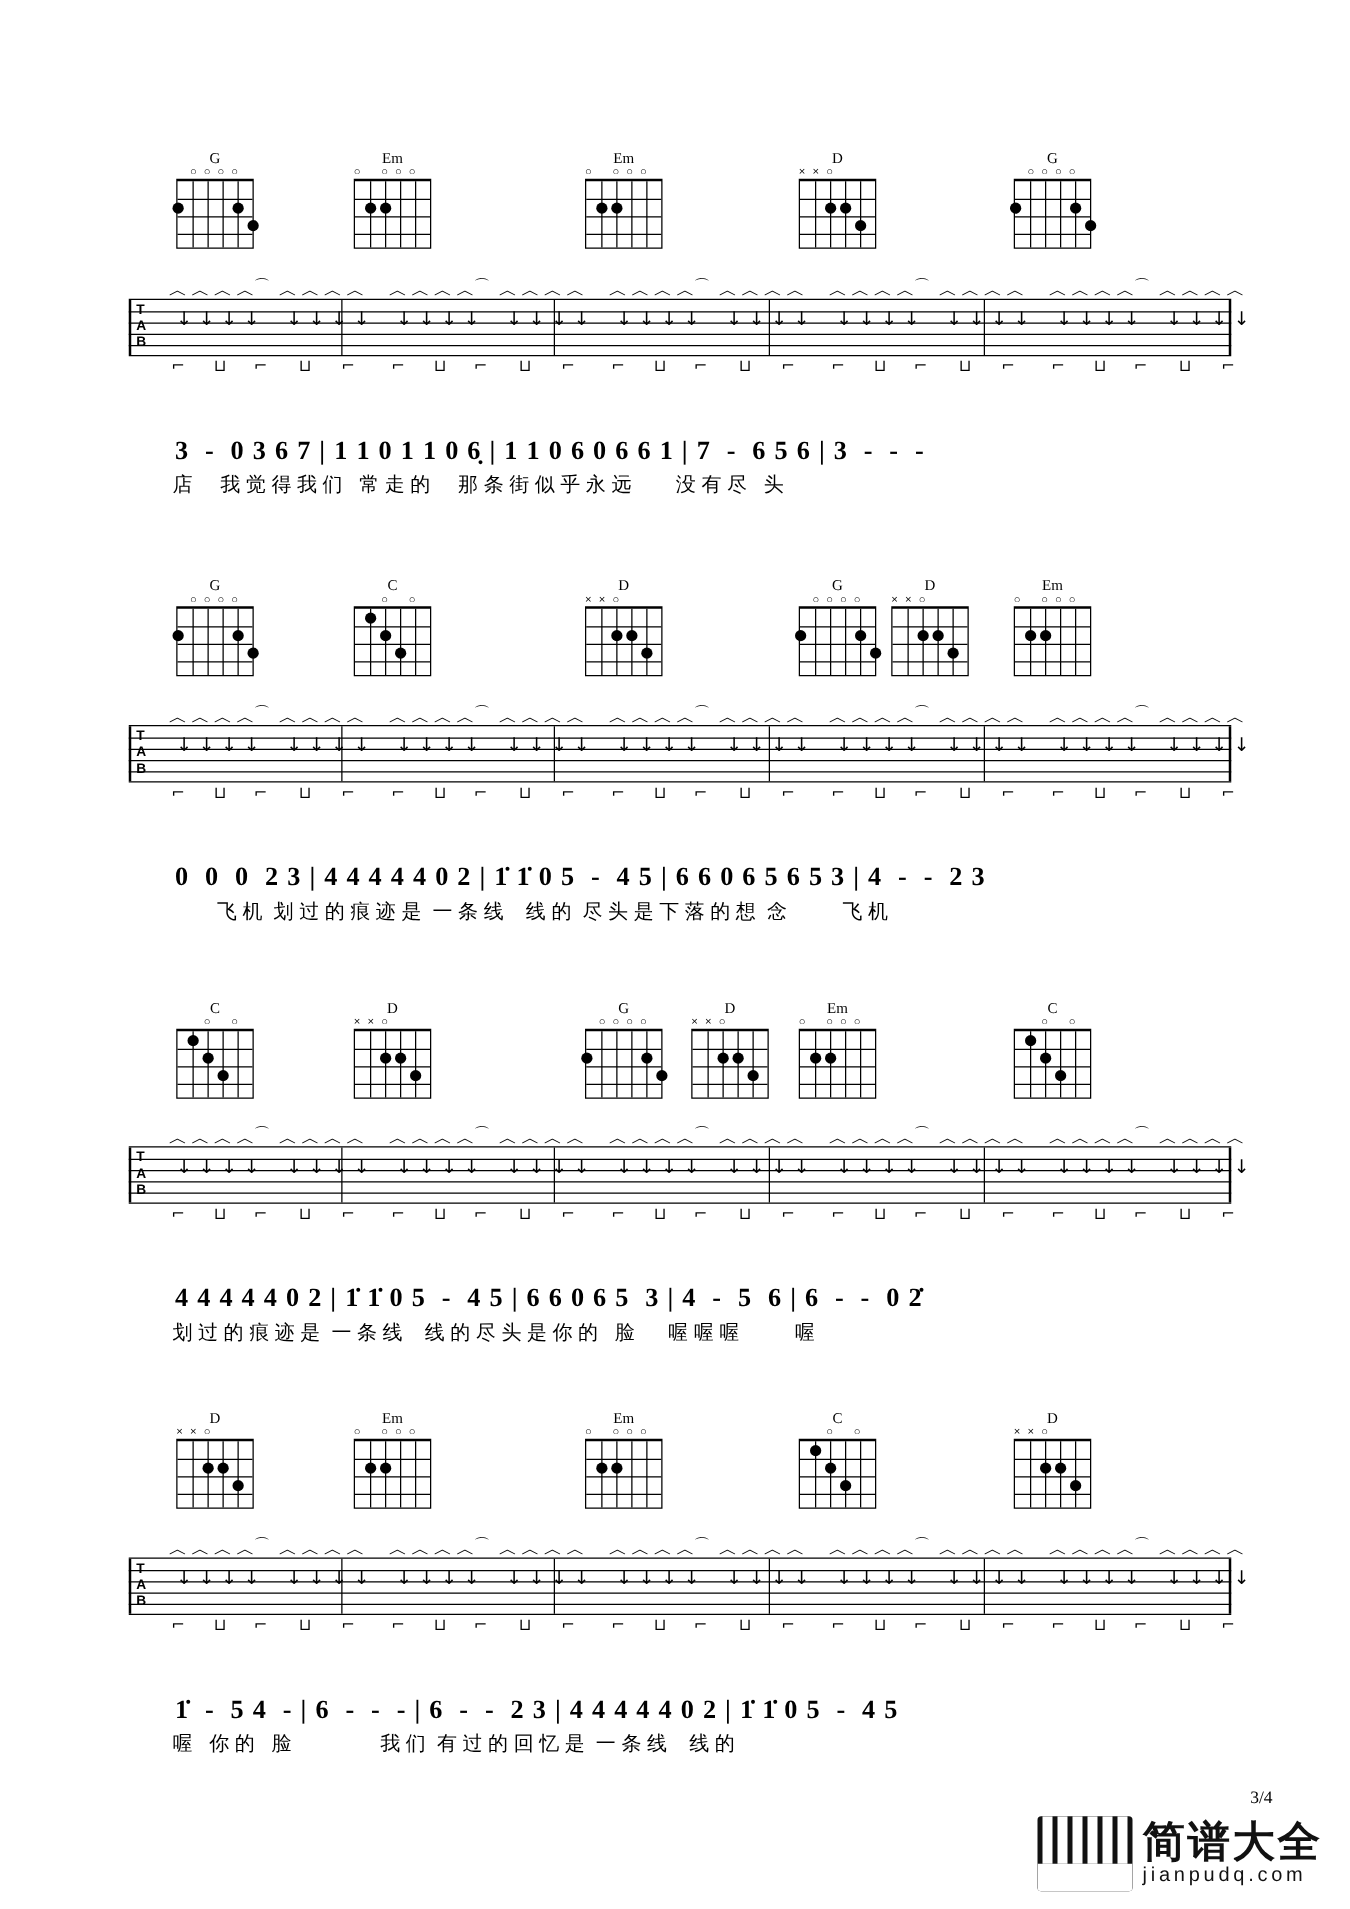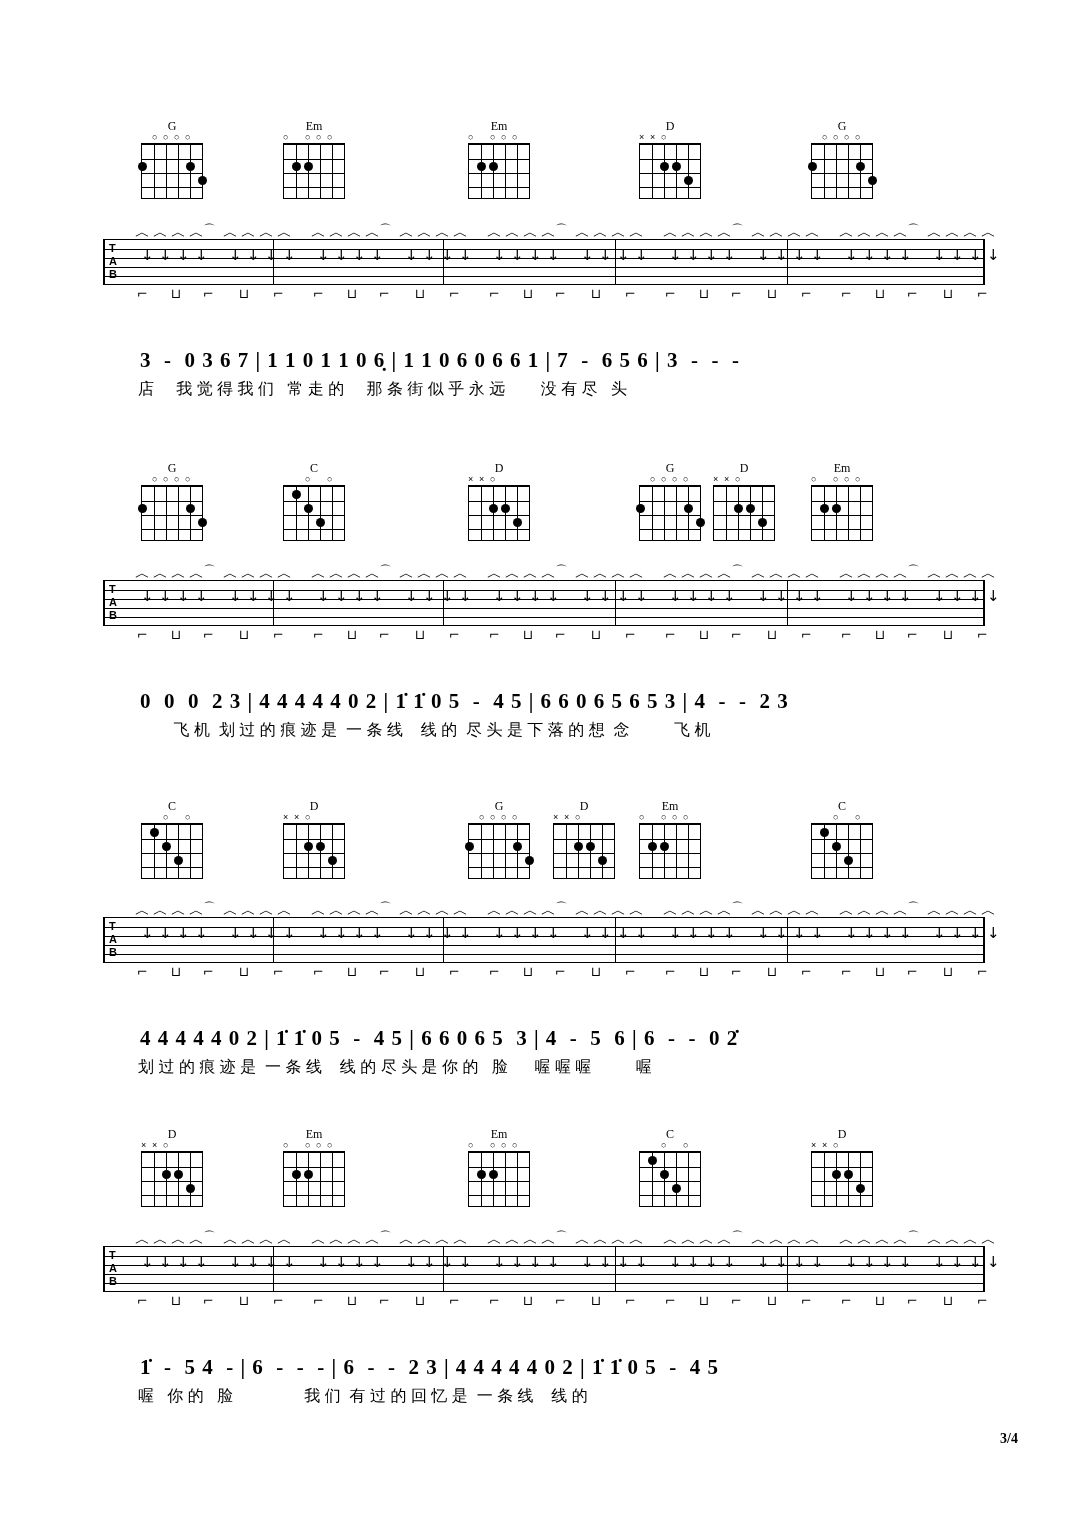--- a/index.html
+++ b/index.html
@@ -1038,15 +1038,30 @@
             <div class="rhythm" style="left: 804px; top: 2px;">⌐</div>
             <div class="rhythm" style="left: 840px; top: 2px;">⊔</div>
             <div class="rhythm" style="left: 874px; top: 2px;">⌐</div>
           </div>
         </div>
         <div class="numline" style="top: 224px; padding-left: 140px;">1̇  -  5 4  - | 6  -  -  - | 6  -  -  2 3 | 4 4 4 4 4 0 2 | 1̇ 1̇ 0 5  -  4 5</div>
         <div class="lyricline" style="top: 256px; padding-left: 138px;">喔   你 的   脸                我 们  有 过 的 回 忆 是  一 条 线    线 的</div>
       </div>
     </div>
 
-  <div class="pagenum" style="bottom:80px;font-weight:bold;">3/4</div>
+  <div class="pagenum" style="bottom:80px;">3/4</div>
 
+  <div class="wm">
+    <div class="keys">
+      <i style="left:4px"></i>
+        <i style="left:16px"></i>
+        <i style="left:28px"></i>
+        <i style="left:40px"></i>
+        <i style="left:52px"></i>
+        <i style="left:64px"></i>
+      <b></b>
+    </div>
+    <div class="txt">
+      <div class="t1">简谱大全</div>
+      <div class="t2">jianpudq.com</div>
+    </div>
+  </div>
 </div>
 
 </body></html>

